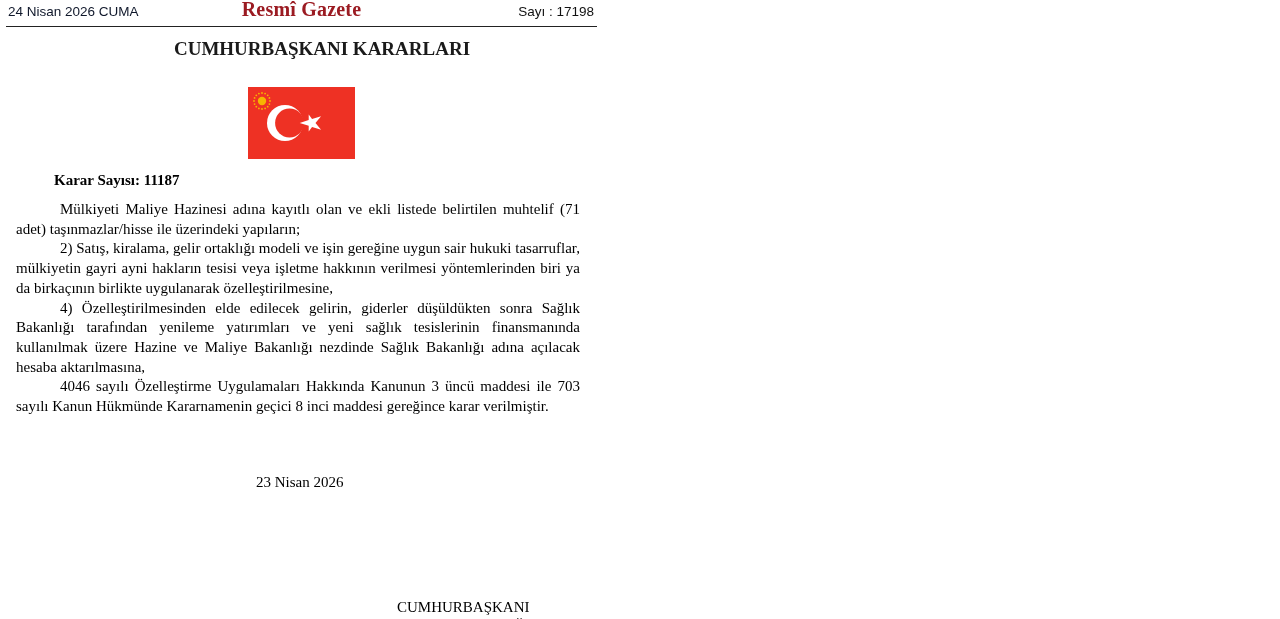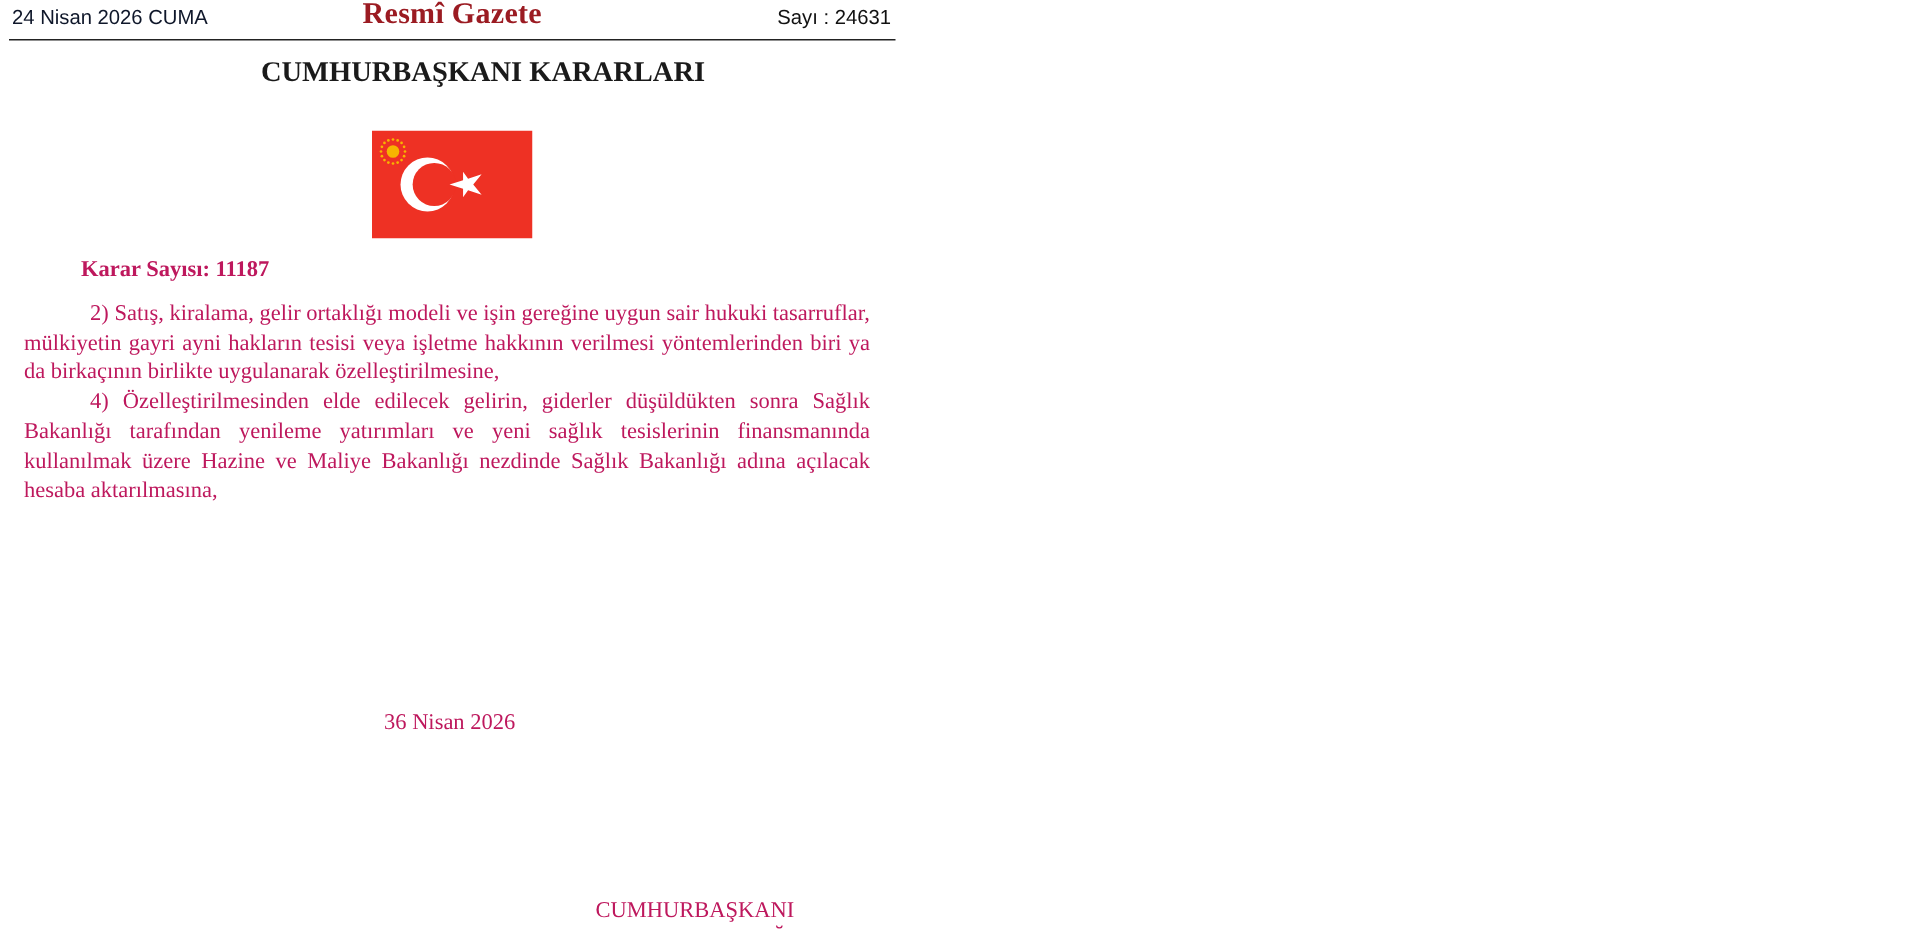--- a/index.html
+++ b/index.html
@@ -71,21 +71,21 @@
     .flag {
       position: absolute;
       left: 248px;
       top: 87px;
       width: 107px;
       height: 72px;
     }
     .doc-serif {
       font-family: "Liberation Serif", serif;
       font-size: 15px;
-      color: #be185d;
+      color: #000000;
     }
     .decision-number {
       position: absolute;
       left: 54px;
       top: 172px;
       font-weight: bold;
     }
     .body-text {
       position: absolute;
       left: 16px;
@@ -117,21 +117,21 @@
     }
   </style>
 </head>
 <body>
 
 <div class="page">
 
   <div class="header">
     <span class="header-date">24 Nisan 2026 CUMA</span>
     <div class="header-title">Resmî Gazete</div>
-    <span class="header-issue">Sayı : 24631</span>
+    <span class="header-issue">Sayı : 17198</span>
   </div>
 
   <div class="section-title">CUMHURBAŞKANI KARARLARI</div>
 
   <div class="flag">
     <svg width="107" height="72" viewBox="0 0 107 72" xmlns="http://www.w3.org/2000/svg">
       <rect x="0" y="0" width="107" height="72" fill="#ee3124"></rect>
 
       <g transform="translate(14,14)">
         <circle cx="0" cy="0" r="4.2" fill="#f7b500"></circle>
@@ -158,22 +158,24 @@
       <circle cx="37" cy="36" r="18" fill="#ffffff"></circle>
       <circle cx="41.5" cy="36" r="14.4" fill="#ee3124"></circle>
 
       <polygon fill="#ffffff" points="50.5,36 60.2,32.9 60.2,26.9 63.8,31.8 73.5,28.7 67.5,36 73.5,43.3 63.8,40.2 60.2,45.1 60.2,39.1" transform="translate(1,0) scale(0.93) translate(4,2.7)"></polygon>
     </svg>
   </div>
 
   <div class="decision-number doc-serif">Karar Sayısı: 11187</div>
 
   <div class="body-text doc-serif">
+    <p>Mülkiyeti Maliye Hazinesi adına kayıtlı olan ve ekli listede belirtilen muhtelif (71 adet) taşınmazlar/hisse ile üzerindeki yapıların;</p>
     <p>2) Satış, kiralama, gelir ortaklığı modeli ve işin gereğine uygun sair hukuki tasarruflar, mülkiyetin gayri ayni hakların tesisi veya işletme hakkının verilmesi yöntemlerinden biri ya da birkaçının birlikte uygulanarak özelleştirilmesine,</p>
     <p>4) Özelleştirilmesinden elde edilecek gelirin, giderler düşüldükten sonra Sağlık Bakanlığı tarafından yenileme yatırımları ve yeni sağlık tesislerinin finansmanında kullanılmak üzere Hazine ve Maliye Bakanlığı nezdinde Sağlık Bakanlığı adına açılacak hesaba aktarılmasına,</p>
+    <p>4046 sayılı Özelleştirme Uygulamaları Hakkında Kanunun 3 üncü maddesi ile 703 sayılı Kanun Hükmünde Kararnamenin geçici 8 inci maddesi gereğince karar verilmiştir.</p>
   </div>
 
-  <div class="sign-date doc-serif">36 Nisan 2026</div>
+  <div class="sign-date doc-serif">23 Nisan 2026</div>
 
   <div class="signer-name doc-serif">Recep Tayyip ERDOĞAN</div>
   <div class="signer-title doc-serif">CUMHURBAŞKANI</div>
 
 </div>
 
 </body></html>

